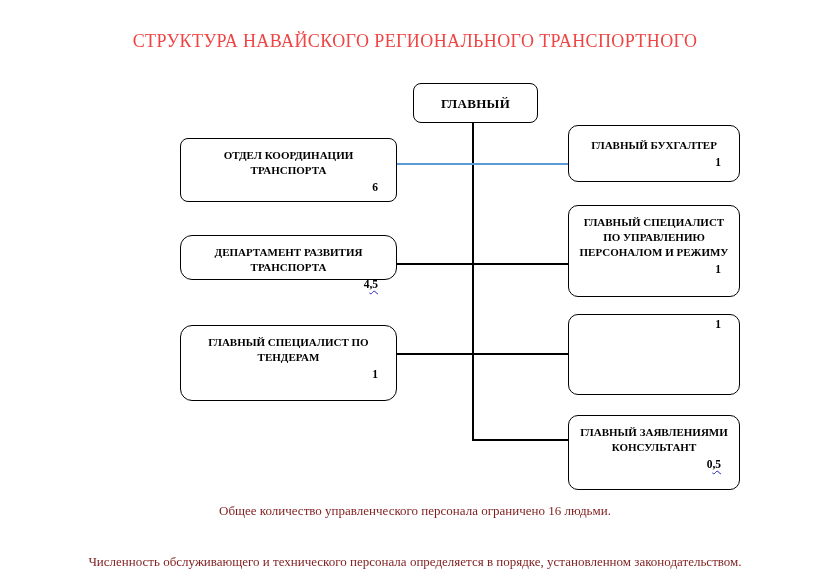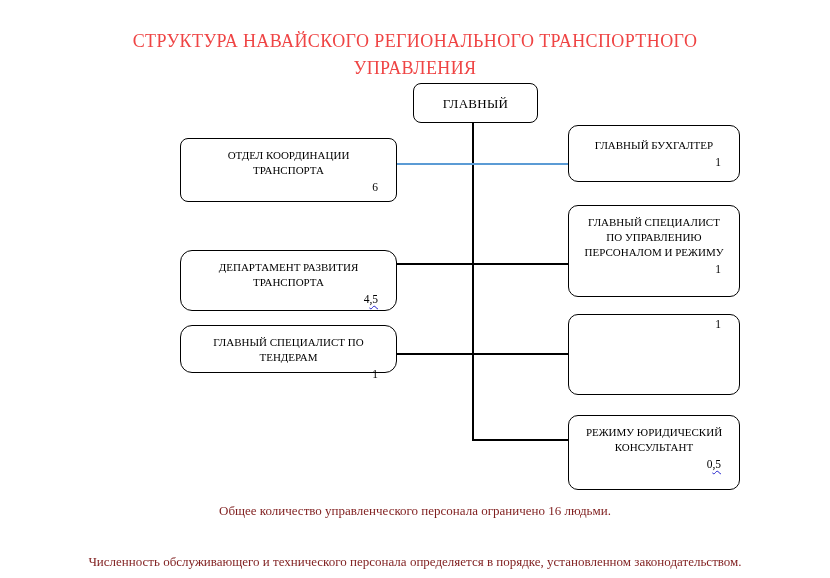--- a/index.html
+++ b/index.html
@@ -22,21 +22,21 @@
     line-height: 27px;
     letter-spacing: 0.4px;
     color: #ef4444;
   }
   .obox {
     position: absolute;
     box-sizing: border-box;
     border: 1.5px solid #000000;
     border-radius: 12px;
     background: #ffffff;
-    font-weight: normal;
+    font-weight: bold;
     font-size: 11px;
     line-height: 15px;
     text-align: center;
   }
   .obox .label {
     padding: 9px 10px 0 10px;
   }
   .obox .count {
     text-align: right;
     padding-right: 18px;
@@ -71,63 +71,62 @@
     color: #7f1d1d;
   }
 </style>
 </head>
 <body>
 
 <div class="page">
 
   <div class="title">
     <div>СТРУКТУРА НАВАЙСКОГО РЕГИОНАЛЬНОГО ТРАНСПОРТНОГО</div>
-    <div>УПРАВЛЕНИЯ</div>
   </div>
 
   <div class="line" style="left:472px; top:123px; width:1.5px; height:317px;"></div>
   <div class="line" style="left:397px; top:163px; width:171px; height:2px; background:#5B9BD5;"></div>
   <div class="line" style="left:397px; top:263px; width:171px; height:1.5px;"></div>
   <div class="line" style="left:397px; top:353px; width:171px; height:1.5px;"></div>
   <div class="line" style="left:472px; top:439px; width:96px; height:1.5px;"></div>
 
   <div class="obox root-box">
     <span>ГЛАВНЫЙ</span>
   </div>
 
   <div class="obox lbox" style="top:138px; height:64px;border-radius:8px;">
     <div class="label">ОТДЕЛ КООРДИНАЦИИ ТРАНСПОРТА</div>
     <div class="count"><span>6</span><span class="squiggle"></span></div>
   </div>
 
-  <div class="obox lbox" style="top:250px; height:61px;">
+  <div class="obox lbox" style="top:235px; height:45px;">
     <div class="label">ДЕПАРТАМЕНТ РАЗВИТИЯ ТРАНСПОРТА</div>
     <div class="count"><span>4</span><span class="squiggle">,5</span></div>
   </div>
 
-  <div class="obox lbox" style="top:325px; height:48px;">
+  <div class="obox lbox" style="top:325px; height:76px;">
     <div class="label">ГЛАВНЫЙ СПЕЦИАЛИСТ ПО ТЕНДЕРАМ</div>
     <div class="count"><span>1</span><span class="squiggle"></span></div>
   </div>
 
   <div class="obox rbox" style="top:125px; height:57px;">
     <div class="label" style="padding-top:12px;">ГЛАВНЫЙ БУХГАЛТЕР</div>
     <div class="count"><span>1</span><span class="squiggle"></span></div>
   </div>
 
   <div class="obox rbox" style="top:205px; height:92px;">
     <div class="label">ГЛАВНЫЙ СПЕЦИАЛИСТ ПО УПРАВЛЕНИЮ ПЕРСОНАЛОМ И РЕЖИМУ</div>
     <div class="count"><span>1</span><span class="squiggle"></span></div>
   </div>
 
   <div class="obox rbox" style="top:314px; height:81px;">
     <div class="count"><span>1</span><span class="squiggle"></span></div>
   </div>
 
   <div class="obox rbox" style="top:415px; height:75px;">
-    <div class="label">РЕЖИМУ ЮРИДИЧЕСКИЙ КОНСУЛЬТАНТ</div>
+    <div class="label">ГЛАВНЫЙ ЗАЯВЛЕНИЯМИ КОНСУЛЬТАНТ</div>
     <div class="count"><span>0</span><span class="squiggle">,5</span></div>
   </div>
 
   <div class="footnote" style="top:503px;">Общее количество управленческого персонала ограничено 16 людьми.</div>
   <div class="footnote" style="top:531px;margin-top:23px;">Численность обслуживающего и технического персонала определяется в порядке, установленном законодательством.</div>
 
 </div>
 
 </body></html>

